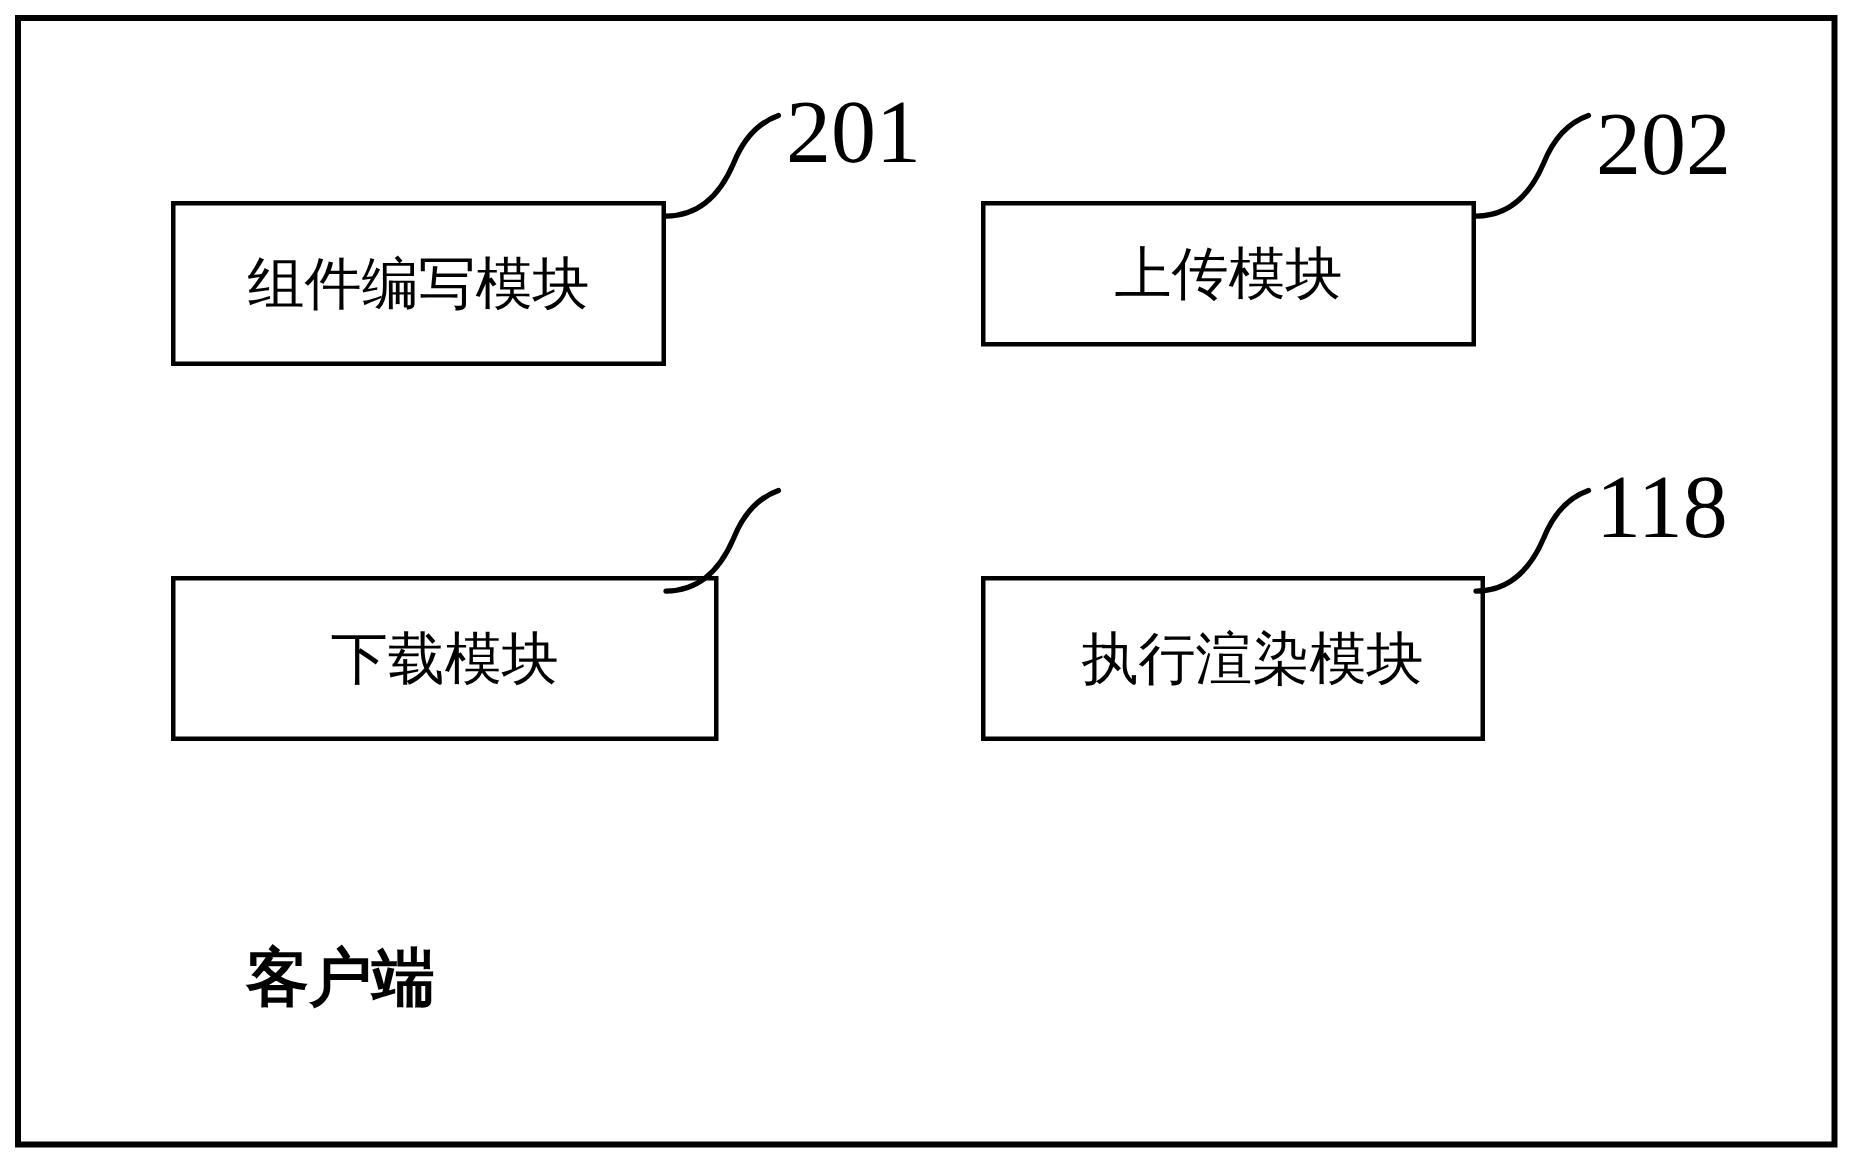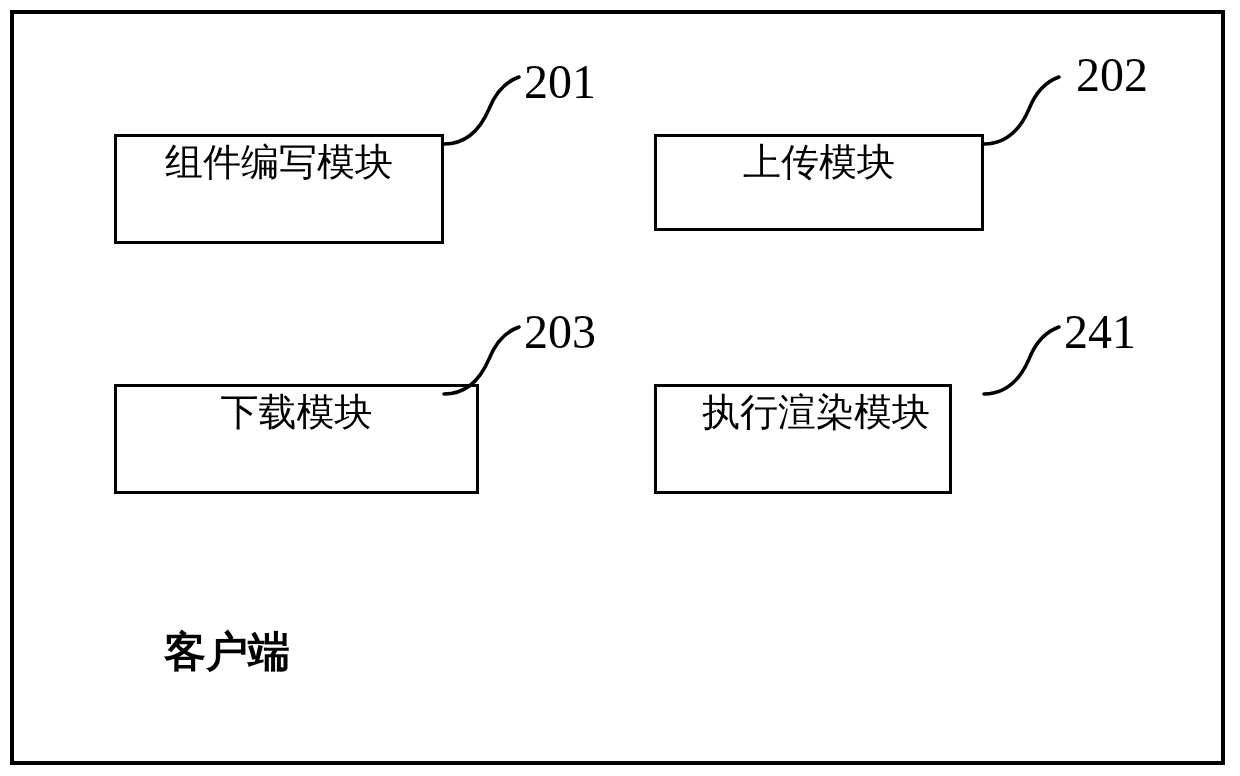--- a/index.html
+++ b/index.html
@@ -17,33 +17,34 @@
     width: 1215px;
     height: 755px;
     border: 4px solid #000;
     box-sizing: border-box;
   }
   .module-box {
     position: absolute;
     border: 3px solid #000;
     box-sizing: border-box;
     display: flex;
+    align-items: center;
     justify-content: center;
     font-size: 38px;
     background: #fff;
   }
   .leader {
     position: absolute;
   }
   .leader svg {
     display: block;
   }
   .num-label {
     position: absolute;
-    font-size: 48px;
+    font-size: 60px;
     font-family: "Times New Roman", serif;
   }
   .footer-label {
     position: absolute;
     font-size: 42px;
   }
 </style>
 </head>
 <body>
 
@@ -60,37 +61,36 @@
   <div class="num-label" style="left:510px; top:40px;">201</div>
 
   <div class="module-box" style="left:640px; top:120px; width:330px; height:97px;">
     <span>上传模块</span>
   </div>
   <div class="leader" style="left:960px; top:55px;">
     <svg width="90" height="80" viewBox="0 0 90 80">
       <path d="M10,75 Q40,75 55,40 Q65,15 85,8" stroke="#000" stroke-width="3.5" fill="none" stroke-linecap="round"></path>
     </svg>
   </div>
-  <div class="num-label" style="left:1050px; top:33px;margin-left:12px;">202</div>
+  <div class="num-label" style="left:1050px; top:48px;">202</div>
 
   <div class="module-box" style="left:100px; top:370px; width:365px; height:110px;">
     <span>下载模块</span>
   </div>
   <div class="leader" style="left:420px; top:305px;">
     <svg width="90" height="80" viewBox="0 0 90 80">
       <path d="M10,75 Q40,75 55,40 Q65,15 85,8" stroke="#000" stroke-width="3.5" fill="none" stroke-linecap="round"></path>
     </svg>
   </div>
-  <div class="num-label" style="left:510px; top:290px;">203</div>
 
-  <div class="module-box" style="left:640px; top:370px; width:298px; height:110px;padding-left:26px;">
+  <div class="module-box" style="left:640px; top:370px; width:336px; height:110px;padding-left:26px;">
     <span>执行渲染模块</span>
   </div>
   <div class="leader" style="left:960px; top:305px;">
     <svg width="90" height="80" viewBox="0 0 90 80">
       <path d="M10,75 Q40,75 55,40 Q65,15 85,8" stroke="#000" stroke-width="3.5" fill="none" stroke-linecap="round"></path>
     </svg>
   </div>
-  <div class="num-label" style="left:1050px; top:290px;">241</div>
+  <div class="num-label" style="left:1050px; top:290px;">118</div>
 
   <div class="footer-label" style="left:150px; top:610px;font-weight:bold;">客户端</div>
 
 </div>
 
 </body></html>

